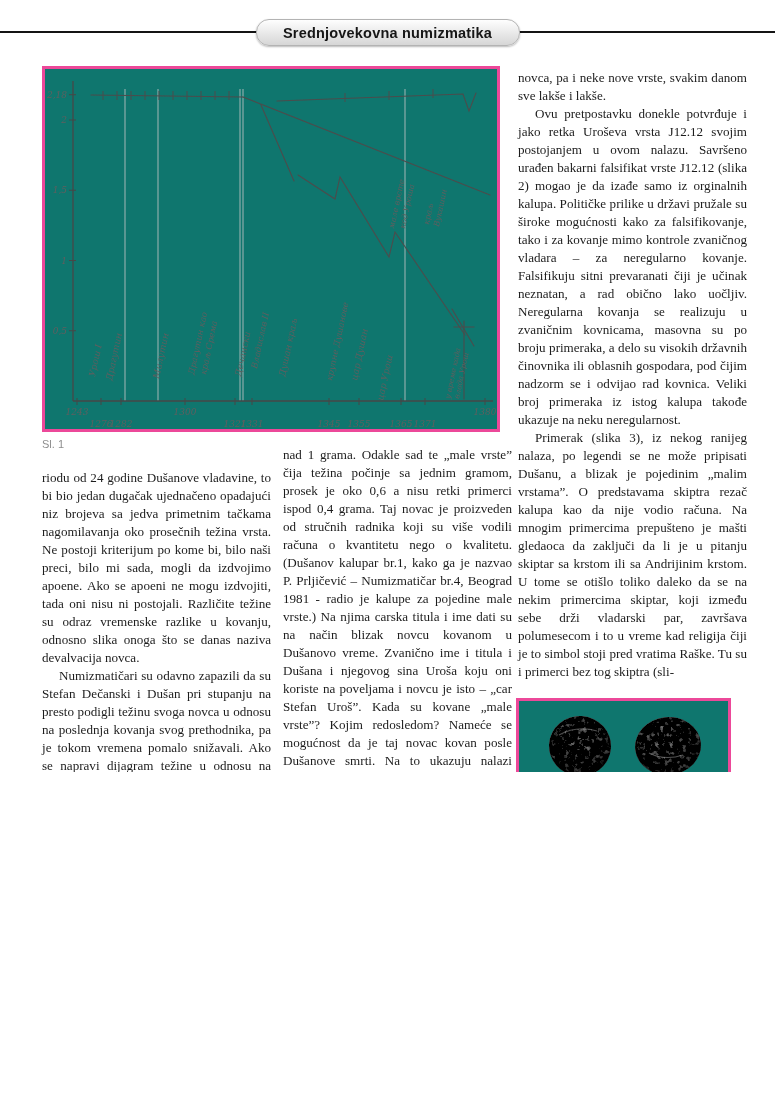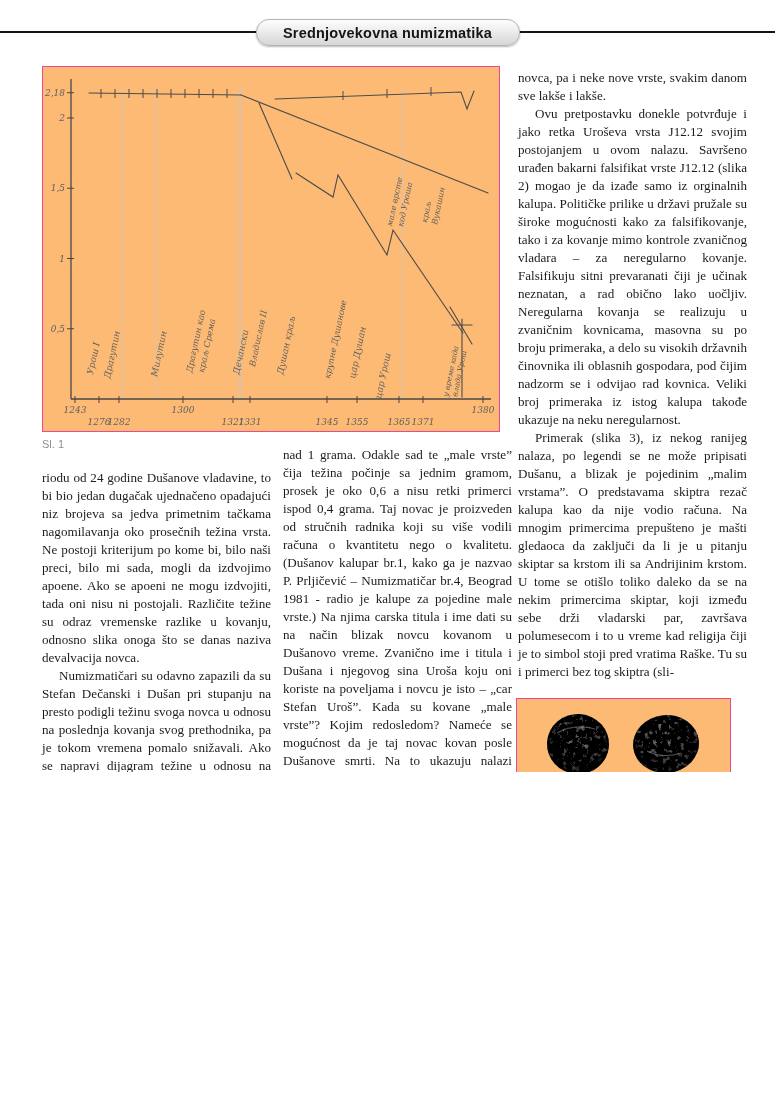--- a/index.html
+++ b/index.html
@@ -9,21 +9,21 @@
   
   .header-rule{position:absolute;left:0;top:31px;width:775px;height:2px;background:#141414;}
   .header-pill{position:absolute;left:50%;transform:translateX(-50%);top:19px;width:262px;height:25px;
                border-radius:13px;border:1px solid #b3b3b3;
                background:linear-gradient(#fefefe,#d6d6d6);
                display:flex;align-items:center;justify-content:center;
                box-shadow:0 1px 2px rgba(0,0,0,.28);z-index:2;}
   .header-pill span{font-family:"Liberation Sans",sans-serif;font-weight:bold;font-size:14.5px;color:#161616;letter-spacing:.2px;}
 
   
-  .fig{position:absolute;border:1px solid #ec4899;background:#fdba74;box-sizing:border-box;}
+  .fig{position:absolute;border:3px solid #ec4899;background:#0f766e;box-sizing:border-box;}
   .fig1{left:42px;top:66px;width:458px;height:366px;}
   .fig2{left:284px;top:924px;width:213px;height:84px;}
   .fig3{left:516px;top:698px;width:215px;height:91px;}
   .fig4{left:516px;top:812px;width:215px;height:86px;}
   .fig5{left:516px;top:922px;width:215px;height:89px;}
   .caption{position:absolute;font-family:"Liberation Sans",sans-serif;font-size:11px;color:#8e8e8e;text-align:left;}
   .cap1{left:42px;top:438px;width:458px;}
   .cap2{left:284px;top:1014px;width:213px;}
   .cap3{left:516px;top:795px;width:215px;}
   .cap4{left:516px;top:903px;width:215px;}

